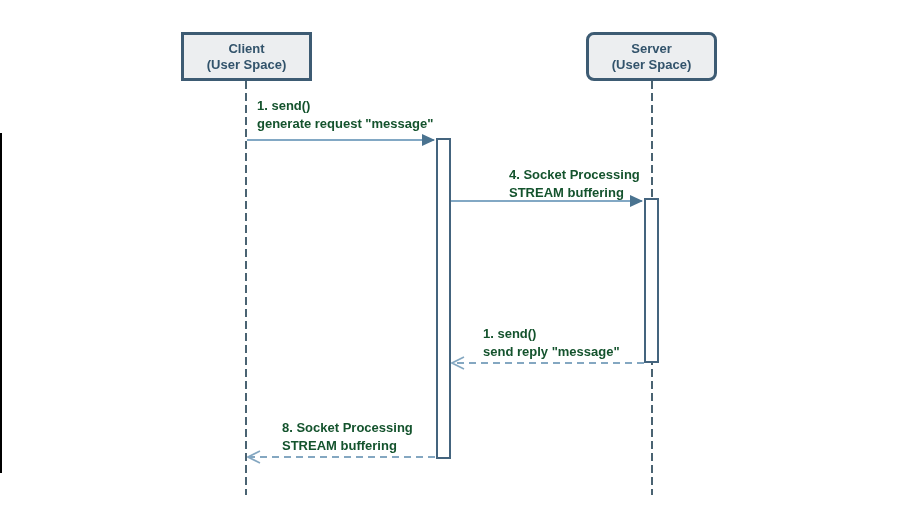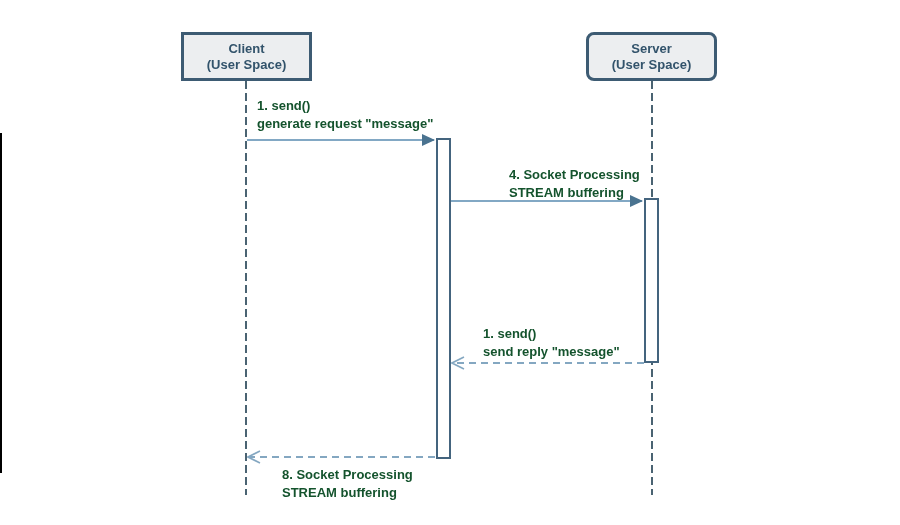--- a/index.html
+++ b/index.html
@@ -28,21 +28,21 @@
   .participant.client{left:181px;top:32px;}
   .participant.server{left:586px;top:32px;border-radius:8px;}
   .msg-label{
     position:absolute;
     color:#14532d;font-weight:bold;font-size:13px;line-height:18px;
     white-space:nowrap;
   }
   .msg-label.m1{left:257px;top:97px;}
   .msg-label.m4{left:509px;top:166px;}
   .msg-label.m5{left:483px;top:325px;}
-  .msg-label.m8{left:282px;top:419px;margin-top:47px;}
+  .msg-label.m8{left:282px;top:419px;}
   .msg-label span{display:block;}
 </style>
 </head>
 <body>
 
 <div class="canvas">
 
   <div class="edge-line"></div>
 
   <svg class="svg-layer" width="900" height="525" viewBox="0 0 900 525" xmlns="http://www.w3.org/2000/svg">

